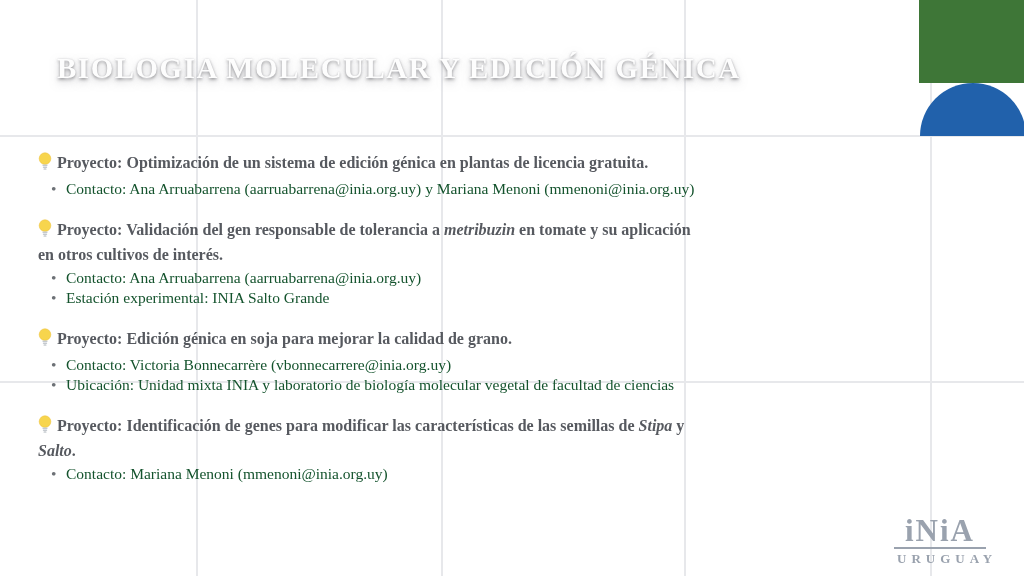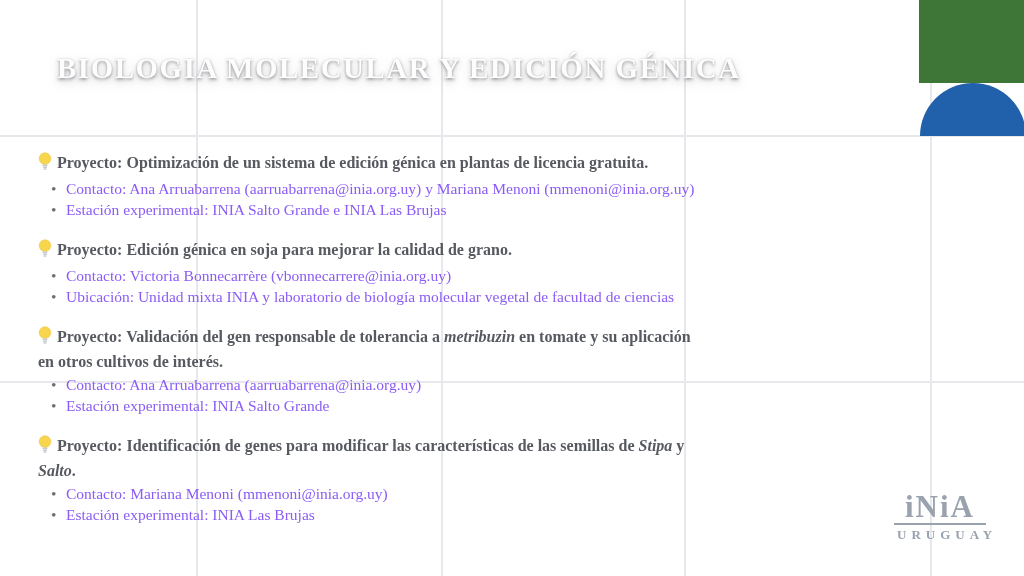--- a/index.html
+++ b/index.html
@@ -25,28 +25,28 @@
   }
   
   .content{position:absolute;left:38px;top:140px;width:890px;}
   .project{margin:12px 0 19px 0;}
   .proj-title{
     font-size:16px;font-weight:bold;color:#56595f;line-height:22px;
   }
   .bulb{display:inline-block;vertical-align:-3px;margin-right:5px;}
   .bullets{margin:2px 0 0 0;padding:0 0 0 28px;list-style:none;}
   .bullets li{
-    font-size:15.5px;color:#8b5cf6;line-height:20.5px;
+    font-size:15.5px;color:#14532d;line-height:20.5px;
   }
   .bullets li::before{
     content:"\2022";display:inline-block;width:15px;margin-left:-15px;
     color:#6d7176;font-size:15.5px;
   }
   
-  .logo{position:absolute;left:892px;top:492px;width:96px;text-align:center;color:#9aa2ae;}
+  .logo{position:absolute;left:892px;top:516px;width:96px;text-align:center;color:#9aa2ae;}
   .logo-text{font-size:31px;font-weight:bold;letter-spacing:2px;line-height:30px;}
   .logo-rule{border-top:2px solid #9aa2ae;margin:1px 2px 2px 2px;}
   .logo-country{font-size:13px;font-weight:bold;letter-spacing:5px;text-indent:5px;}
   i{font-style:italic;}
 </style>
 </head>
 <body>
 
 <div class="slide">
 
@@ -69,21 +69,36 @@
         <span class="bulb"><svg width="14" height="19" viewBox="0 0 14 19">
               <circle cx="7" cy="6.6" r="5.8" fill="#f7d54d"></circle>
               <circle cx="7" cy="6.6" r="5.8" fill="none" stroke="#eec33a" stroke-width="0.6"></circle>
               <rect x="4.4" y="12.6" width="5.2" height="1.5" rx="0.75" fill="#c4c9cf"></rect>
               <rect x="4.8" y="14.6" width="4.4" height="1.4" rx="0.7" fill="#c4c9cf"></rect>
               <rect x="5.5" y="16.4" width="3" height="1.2" rx="0.6" fill="#aab1b8"></rect>
             </svg></span><span class="proj-title-text"><span>Proyecto: Optimización de un sistema de edición génica en plantas de licencia gratuita.</span></span>
       </div>
       <ul class="bullets">
         <li>Contacto: Ana Arruabarrena (aarruabarrena@inia.org.uy) y Mariana Menoni (mmenoni@inia.org.uy)</li>
-        <li>Estación experimental: INIA Salto Grande e INIA Las Brujas</li>
+      </ul>
+    </section>
+
+    <section class="project">
+      <div class="proj-title">
+        <span class="bulb"><svg width="14" height="19" viewBox="0 0 14 19">
+              <circle cx="7" cy="6.6" r="5.8" fill="#f7d54d"></circle>
+              <circle cx="7" cy="6.6" r="5.8" fill="none" stroke="#eec33a" stroke-width="0.6"></circle>
+              <rect x="4.4" y="12.6" width="5.2" height="1.5" rx="0.75" fill="#c4c9cf"></rect>
+              <rect x="4.8" y="14.6" width="4.4" height="1.4" rx="0.7" fill="#c4c9cf"></rect>
+              <rect x="5.5" y="16.4" width="3" height="1.2" rx="0.6" fill="#aab1b8"></rect>
+            </svg></span><span class="proj-title-text"><span>Proyecto: Validación del gen responsable de tolerancia a </span><i>metribuzin</i><span> en tomate y su aplicación</span><br><span>en otros cultivos de interés.</span></span>
+      </div>
+      <ul class="bullets">
+        <li>Contacto: Ana Arruabarrena (aarruabarrena@inia.org.uy)</li>
+        <li>Estación experimental: INIA Salto Grande</li>
       </ul>
     </section>
 
     <section class="project">
       <div class="proj-title">
         <span class="bulb"><svg width="14" height="19" viewBox="0 0 14 19">
               <circle cx="7" cy="6.6" r="5.8" fill="#f7d54d"></circle>
               <circle cx="7" cy="6.6" r="5.8" fill="none" stroke="#eec33a" stroke-width="0.6"></circle>
               <rect x="4.4" y="12.6" width="5.2" height="1.5" rx="0.75" fill="#c4c9cf"></rect>
               <rect x="4.8" y="14.6" width="4.4" height="1.4" rx="0.7" fill="#c4c9cf"></rect>
@@ -97,41 +112,24 @@
     </section>
 
     <section class="project">
       <div class="proj-title">
         <span class="bulb"><svg width="14" height="19" viewBox="0 0 14 19">
               <circle cx="7" cy="6.6" r="5.8" fill="#f7d54d"></circle>
               <circle cx="7" cy="6.6" r="5.8" fill="none" stroke="#eec33a" stroke-width="0.6"></circle>
               <rect x="4.4" y="12.6" width="5.2" height="1.5" rx="0.75" fill="#c4c9cf"></rect>
               <rect x="4.8" y="14.6" width="4.4" height="1.4" rx="0.7" fill="#c4c9cf"></rect>
               <rect x="5.5" y="16.4" width="3" height="1.2" rx="0.6" fill="#aab1b8"></rect>
-            </svg></span><span class="proj-title-text"><span>Proyecto: Validación del gen responsable de tolerancia a </span><i>metribuzin</i><span> en tomate y su aplicación</span><br><span>en otros cultivos de interés.</span></span>
-      </div>
-      <ul class="bullets">
-        <li>Contacto: Ana Arruabarrena (aarruabarrena@inia.org.uy)</li>
-        <li>Estación experimental: INIA Salto Grande</li>
-      </ul>
-    </section>
-
-    <section class="project">
-      <div class="proj-title">
-        <span class="bulb"><svg width="14" height="19" viewBox="0 0 14 19">
-              <circle cx="7" cy="6.6" r="5.8" fill="#f7d54d"></circle>
-              <circle cx="7" cy="6.6" r="5.8" fill="none" stroke="#eec33a" stroke-width="0.6"></circle>
-              <rect x="4.4" y="12.6" width="5.2" height="1.5" rx="0.75" fill="#c4c9cf"></rect>
-              <rect x="4.8" y="14.6" width="4.4" height="1.4" rx="0.7" fill="#c4c9cf"></rect>
-              <rect x="5.5" y="16.4" width="3" height="1.2" rx="0.6" fill="#aab1b8"></rect>
             </svg></span><span class="proj-title-text"><span>Proyecto: Identificación de genes para modificar las características de las semillas de </span><i>Stipa</i><span> y</span><br><i>Salto</i><span>.</span></span>
       </div>
       <ul class="bullets">
         <li>Contacto: Mariana Menoni (mmenoni@inia.org.uy)</li>
-        <li>Estación experimental: INIA Las Brujas</li>
       </ul>
     </section>
 
   </div>
 
   <div class="logo">
     <div class="logo-text">iNiA</div>
     <div class="logo-rule"></div>
     <div class="logo-country">URUGUAY</div>
   </div>

